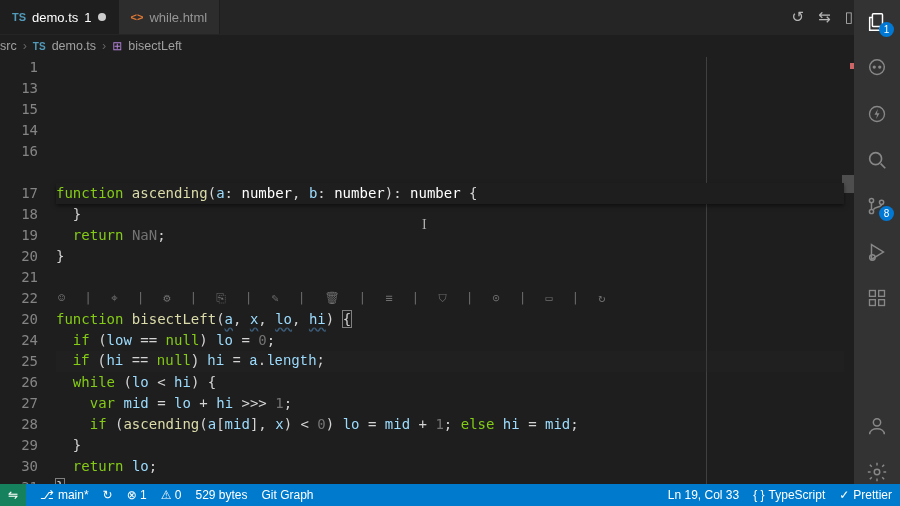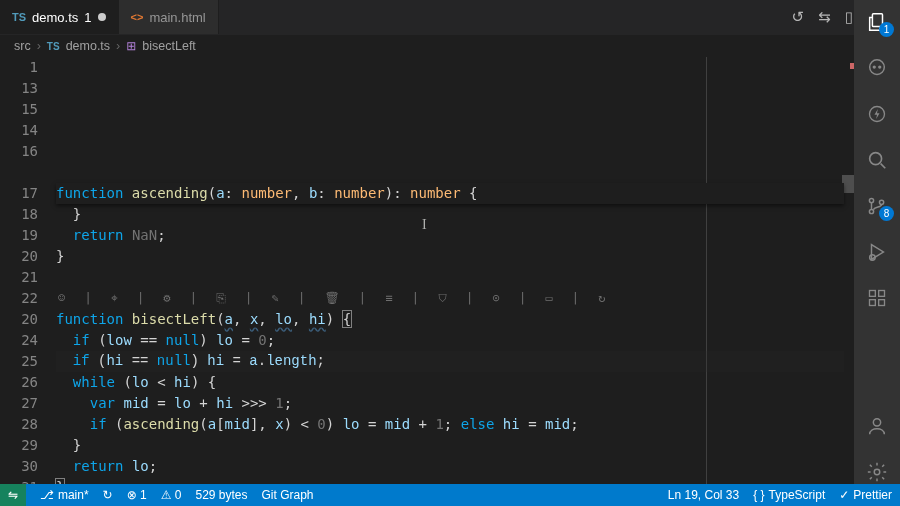--- a/index.html
+++ b/index.html
@@ -22,21 +22,21 @@
 .tab.active { background:#1e1e1e; color:#ffffff; }
 .tab .dot { width:8px;height:8px;border-radius:50%;background:#cccccc; }
 .tab .langicon { font-weight:bold; font-size:11px; color:#519aba; }
 .tabbar-spacer { flex:1; }
 .tabbar-actions { display:flex; align-items:center; gap:14px; color:#c5c5c5; padding-right:10px; }
 .tabbar-actions span { font-size:15px; opacity:.9; }
 
 
 .crumbs {
   height:22px; display:flex; align-items:center; gap:6px;
-  padding:0 14px; font-size:12.5px; color:#a0a0a0; background:#1e1e1e;
+  padding:0 0; font-size:12.5px; color:#a0a0a0; background:#1e1e1e;
 }
 .crumbs .sep { color:#666; }
 .crumbs .langicon { color:#519aba; font-weight:bold; font-size:10px; }
 .crumbs .symicon { color:#b180d7; font-size:12px; }
 
 
 .editor-wrap { position:absolute; top:57px; left:0; right:46px; bottom:22px; display:flex; }
 .gutter {
   width:56px; text-align:right; padding-right:18px;
   font-family:Consolas,Menlo,monospace; font-size:14px; line-height:21px;
@@ -47,21 +47,21 @@
   flex:1; font-family:Consolas,Menlo,monospace; font-size:14px; line-height:21px;
   white-space:pre; position:relative; padding-right:10px;
 }
 .code .row { height:21px; position:relative; }
 .code .sticky { background:#1e1e1e; box-shadow:0 2px 4px rgba(0,0,0,.5); }
 .code .hl { background:#2a2a2a33;font-family:Liberation Mono, monospace; }
 .icon-strip { height:21px; letter-spacing:6px; font-size:12px; color:#6e6e6e; padding-left:2px; }
 .margin-line { position:absolute; top:0; bottom:0; left:650px; width:1px; background:#404040; }
 .caret-i { position:absolute; color:#aeafad; font-family:serif; font-size:14px; }
 
-.kw{color:#0ea5e9;} .fn{color:#dcdcaa;} .ty{color:#fdba74;margin-top:42px;}
+.kw{color:#84cc16;} .fn{color:#dcdcaa;} .ty{color:#ffffff;margin-top:42px;}
 .nm{color:#737373;} .pr{color:#9cdcfe;}
 .op{color:#d4d4d4;}
 .squig { text-decoration:underline wavy #569cd680; text-underline-offset:3px; }
 .bracket-hl { border:1px solid #808080; margin:-1px; }
 
 .minimap-slider { position:absolute; right:0; top:118px; width:12px; height:18px; background:#4e4e4e; }
 .scrolldot { position:absolute; right:-2px; top:6px; width:6px; height:6px; background:#c66; }
 
 .activitybar {
   position:absolute; top:0; right:0; bottom:22px; width:46px;
@@ -96,21 +96,21 @@
 
 <div class="tabbar">
   <div class="tab active">
     <span class="langicon">TS</span>
     <span>demo.ts</span>
     <span>1</span>
     <span class="dot"></span>
   </div>
   <div class="tab">
     <span class="langicon" style="color:#e37933">&lt;&gt;</span>
-    <span>main.html</span>
+    <span>while.html</span>
   </div>
   <div class="tabbar-spacer"></div>
   <div class="tabbar-actions">
     <span>↺</span>
     <span>⇆</span>
     <span>▯</span>
     <span>…</span>
   </div>
 </div>
 

